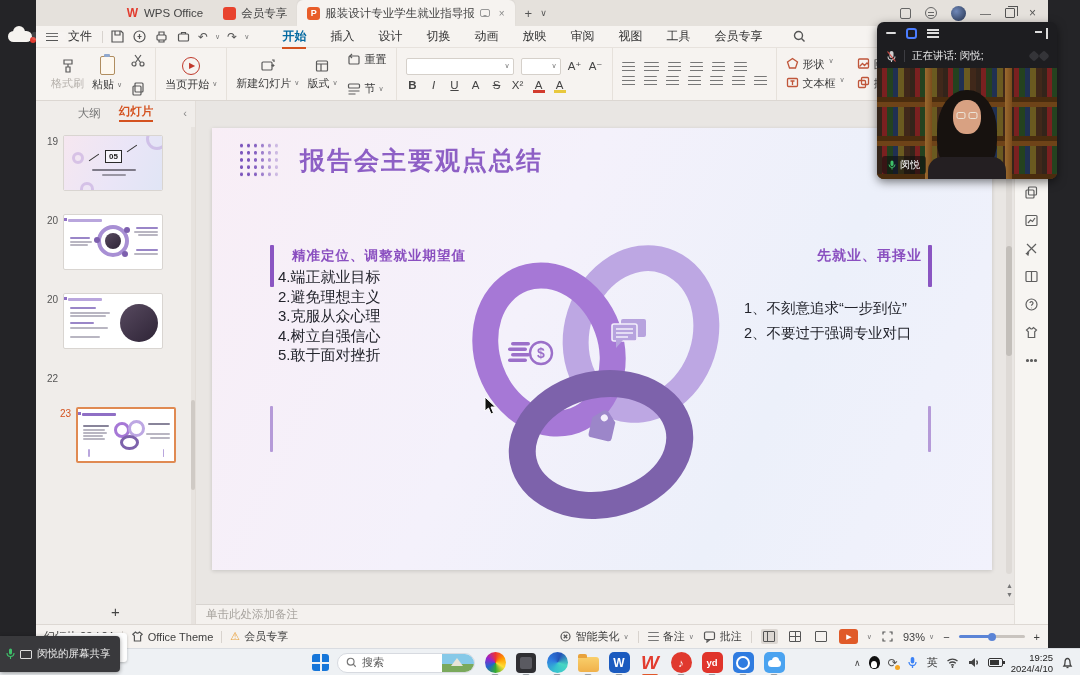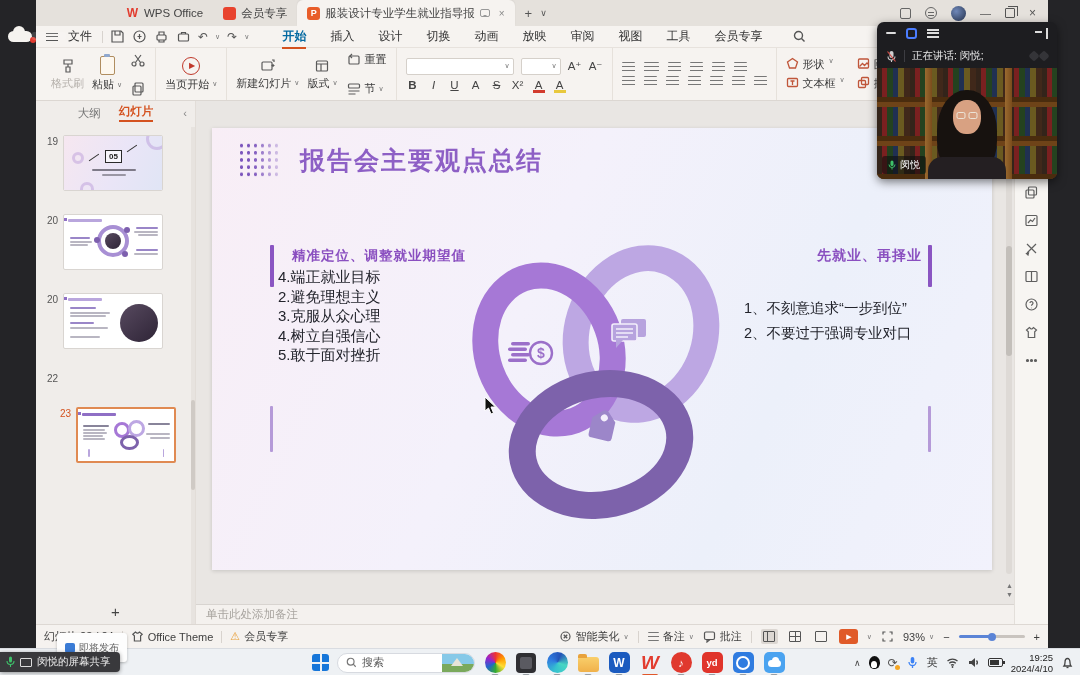--- a/index.html
+++ b/index.html
@@ -215,21 +215,21 @@
   .penguin { width:11px; height:13px; background:#111; border-radius:50% 50% 45% 45%; position:relative; }
   .penguin::after { content:""; position:absolute; left:2.5px; top:5px; width:6px; height:7px; background:#fff; border-radius:50% 50% 40% 40%; }
   .sync { position:relative; font-size:12px; color:#555; }
   .sync::after { content:""; position:absolute; right:-2px; bottom:0; width:5px; height:5px; border-radius:50%; background:#f5a623; }
   .battery { width:15px; height:9px; border:1.2px solid #333; border-radius:2px; position:relative; }
   .battery::before { content:""; position:absolute; left:1px; top:1px; bottom:1px; width:9px; background:#333; }
   .battery::after { content:""; position:absolute; right:-3px; top:2px; width:2px; height:3px; background:#333; }
   .clock { text-align:right; font-size:9.5px; line-height:11px; color:#222; }
 
   
-  .sharebadge { position:absolute; left:0; bottom:3px; height:20px; display:flex; align-items:center; gap:5px; background:#39393c; border-radius:0 4px 4px 0; padding:0 9px 0 6px; color:#eee; font-size:10.5px; z-index:30; box-shadow:0 1px 4px rgba(0,0,0,.4); }
+  .sharebadge { position:absolute; left:0; bottom:3px; height:36px; display:flex; align-items:center; gap:5px; background:#39393c; border-radius:0 4px 4px 0; padding:0 9px 0 6px; color:#eee; font-size:10.5px; z-index:30; box-shadow:0 1px 4px rgba(0,0,0,.4); }
   .scrico { width:12px; height:9px; border:1.2px solid #ddd; border-radius:1px; }
   .popup { position:absolute; left:57px; top:633px; height:29px; display:flex; align-items:center; gap:4px; background:#fdfdfd; border-radius:3px; padding:0 8px; font-size:10px; color:#666; z-index:16; box-shadow:0 1px 3px rgba(0,0,0,.25); }
   .popico { width:10px; height:10px; background:#3a7bd5; border-radius:2px; }
 
   
   .cloudlogo { position:absolute; left:8px; top:26px; width:28px; height:18px; z-index:5; }
   .cloudlogo .c1 { position:absolute; left:0; bottom:2px; width:24px; height:11px; background:#f5f3ef; border-radius:7px; }
   .cloudlogo .c2 { position:absolute; left:5px; top:0; width:12px; height:12px; background:#f5f3ef; border-radius:50%; }
   .cloudlogo .rdot { position:absolute; right:0; bottom:1px; width:6px; height:6px; background:#e03a2f; border-radius:50%; }
   .wm { position:absolute; left:32px; top:32px; width:34px; height:8px; background:rgba(255,255,255,.14); border-radius:2px; z-index:5; }

